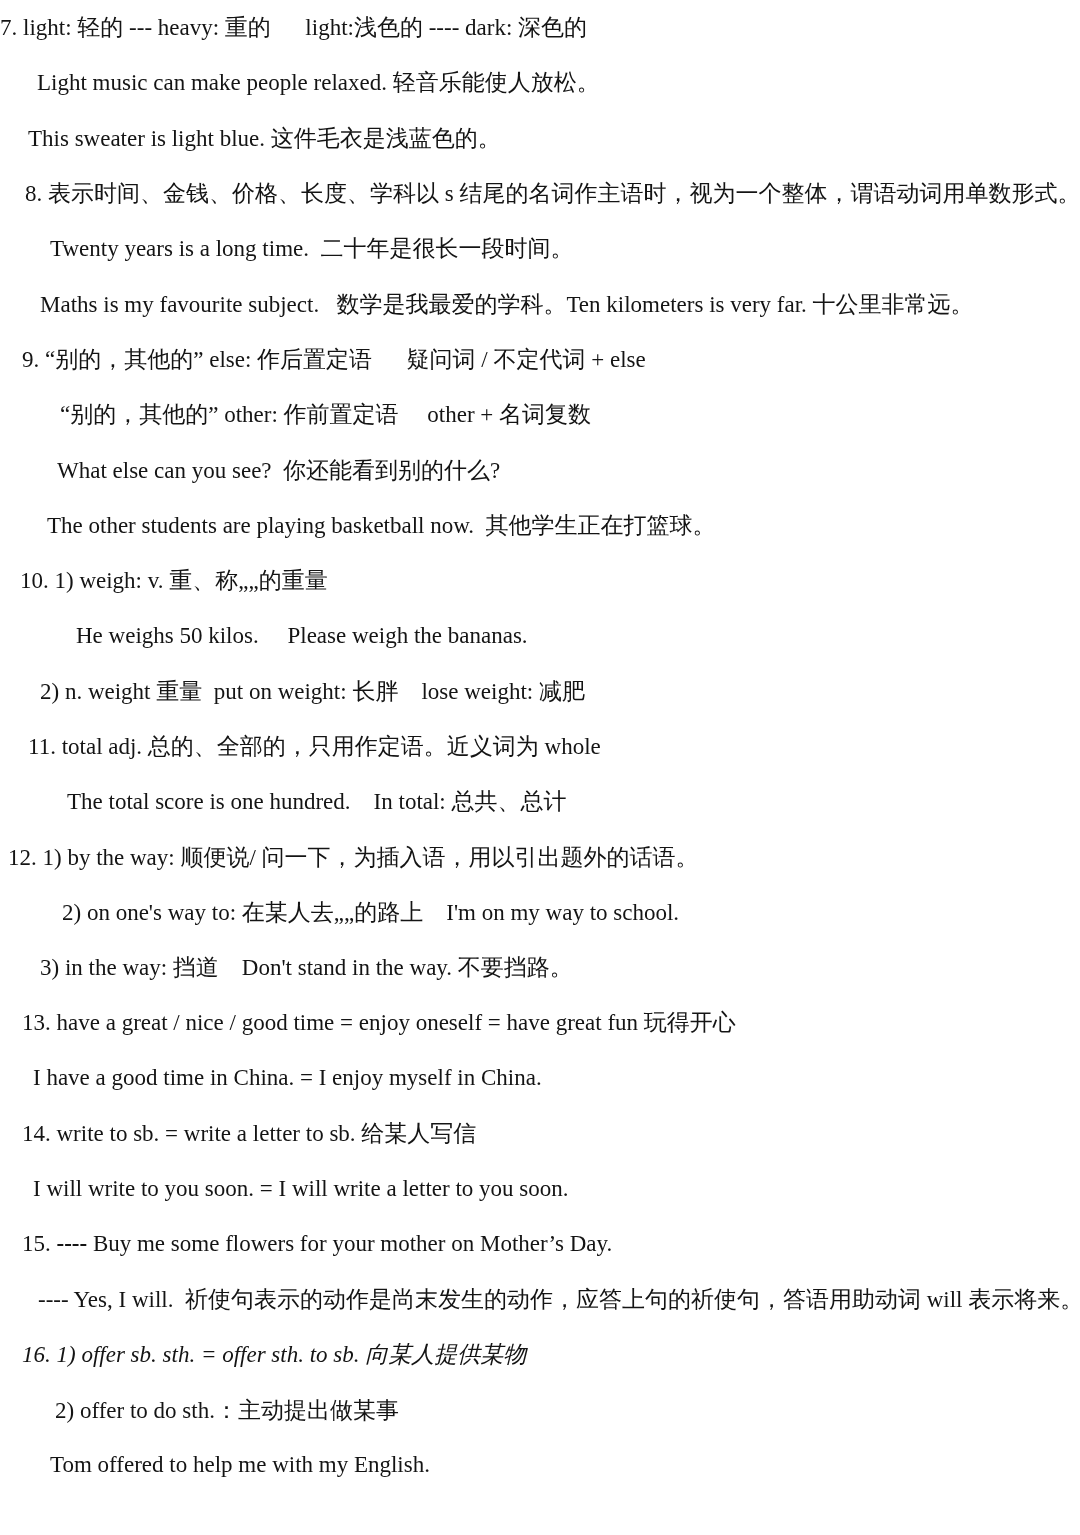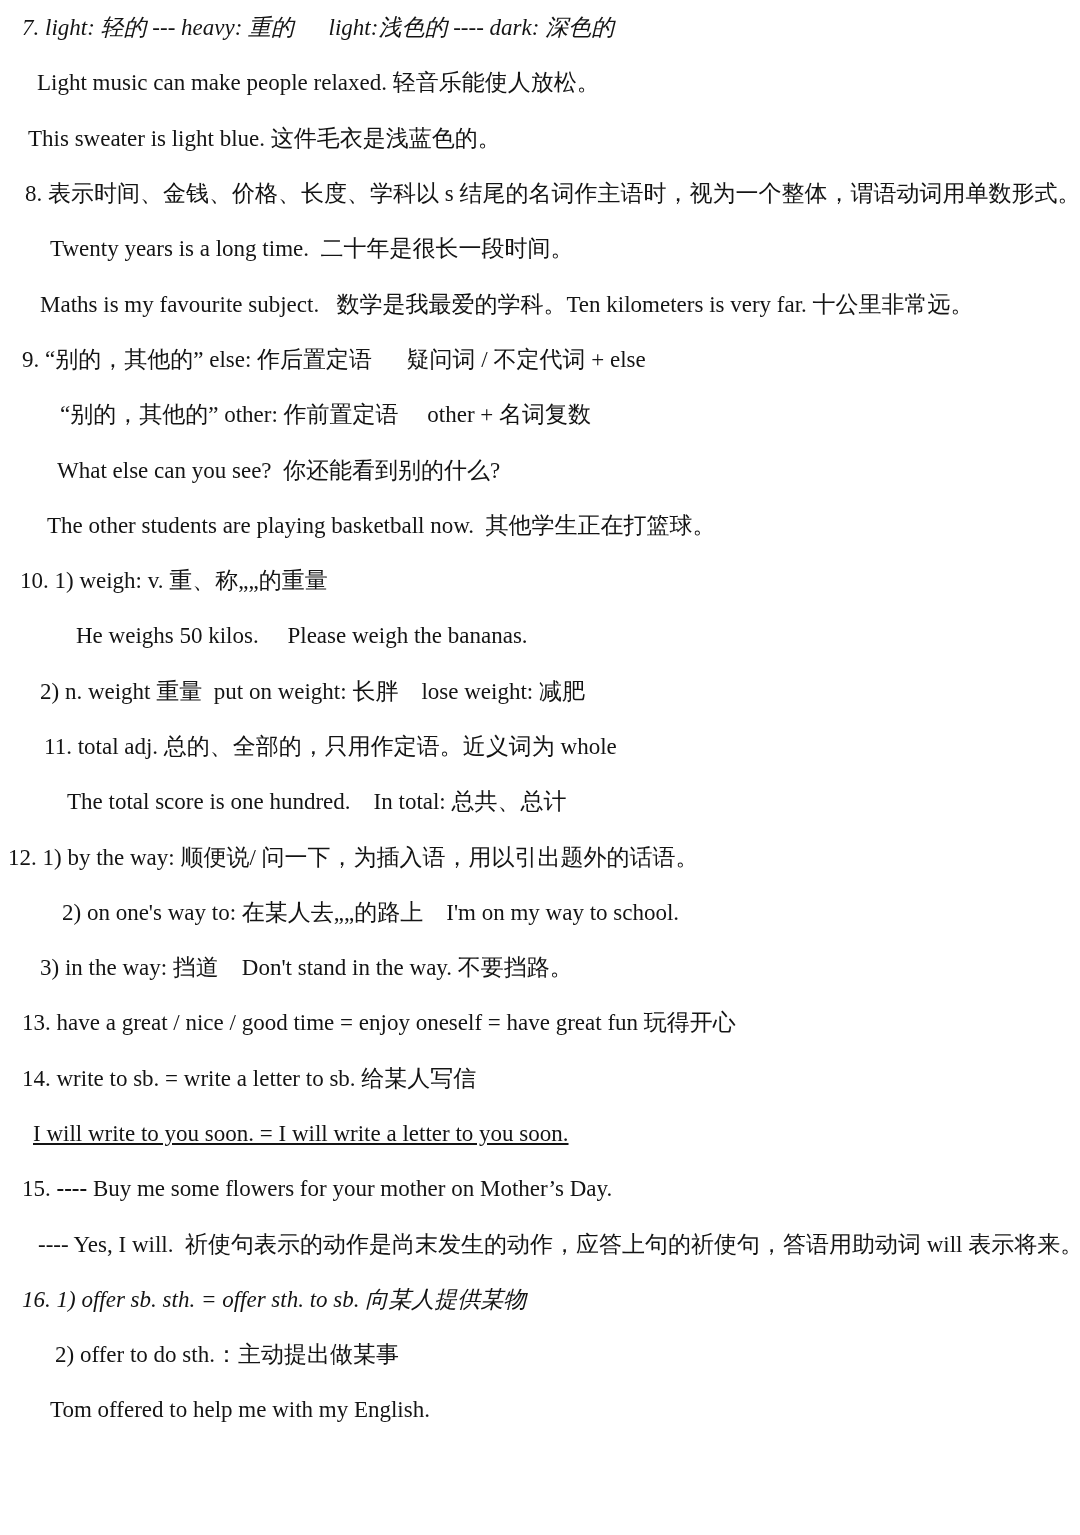--- a/index.html
+++ b/index.html
@@ -25,40 +25,41 @@
   }
   .line span.bold {
     font-weight: bold;
   }
 </style>
 </head>
 <body>
 
 <div class="page">
   <div id="lines-container">
-      <div class="line" style="padding-left: 22px; font-style: italic;"><span>7. light: 轻的 --- heavy: 重的      light:浅色的 ---- dark: 深色的</span></div>
+      <div class="line" style=""><span>7. light: 轻的 --- heavy: 重的      light:浅色的 ---- dark: 深色的</span></div>
       <div class="line" style="padding-left: 37px;"><span>Light music can make people relaxed. 轻音乐能使人放松。</span></div>
       <div class="line" style="padding-left: 28px;"><span>This sweater is light blue. 这件毛衣是浅蓝色的。</span></div>
       <div class="line" style="padding-left: 25px;"><span>8. 表示时间、金钱、价格、长度、学科以 s 结尾的名词作主语时，视为一个整体，谓语动词用单数形式。</span></div>
       <div class="line" style="padding-left: 50px;"><span>Twenty years is a long time.  二十年是很长一段时间。</span></div>
       <div class="line" style="padding-left: 40px;"><span>Maths is my favourite subject.   数学是我最爱的学科。Ten kilometers is very far. 十公里非常远。</span></div>
       <div class="line" style="padding-left: 22px;"><span>9. “别的，其他的” else: 作后置定语      疑问词 / 不定代词 + else</span></div>
       <div class="line" style="padding-left: 60px;"><span>“别的，其他的” other: 作前置定语     other + 名词复数</span></div>
       <div class="line" style="padding-left: 57px;"><span>What else can you see?  你还能看到别的什么?</span></div>
       <div class="line" style="padding-left: 47px;"><span>The other students are playing basketball now.  其他学生正在打篮球。</span></div>
       <div class="line" style="padding-left: 20px;"><span>10. 1) weigh: v. 重、称„„的重量</span></div>
       <div class="line" style="padding-left: 76px;"><span>He weighs 50 kilos.     Please weigh the bananas.</span></div>
       <div class="line" style="padding-left: 40px;"><span>2) n. weight 重量  put on weight: 长胖    lose weight: 减肥</span></div>
-      <div class="line" style="padding-left: 44px; text-align: center;"><span>11. total adj. 总的、全部的，只用作定语。近义词为 whole</span></div>
+      <div class="line" style="padding-left: 28px; text-align: center;"><span>11. total adj. 总的、全部的，只用作定语。近义词为 whole</span></div>
       <div class="line" style="padding-left: 67px;"><span>The total score is one hundred.    In total: 总共、总计</span></div>
       <div class="line" style="padding-left: 8px;"><span>12. 1) by the way: 顺便说/ 问一下，为插入语，用以引出题外的话语。</span></div>
       <div class="line" style="padding-left: 62px;"><span>2) on one's way to: 在某人去„„的路上    I'm on my way to school.</span></div>
       <div class="line" style="padding-left: 40px;"><span>3) in the way: 挡道    Don't stand in the way. 不要挡路。</span></div>
       <div class="line" style="padding-left: 22px;"><span>13. have a great / nice / good time = enjoy oneself = have great fun 玩得开心</span></div>
+      <div class="line" style="padding-left: 33px;"><span>I have a good time in China. = I enjoy myself in China.</span></div>
       <div class="line" style="padding-left: 22px;"><span>14. write to sb. = write a letter to sb. 给某人写信</span></div>
-      <div class="line" style="padding-left: 33px; text-decoration: underline;"><span>I will write to you soon. = I will write a letter to you soon.</span></div>
+      <div class="line" style="padding-left: 33px;"><span>I will write to you soon. = I will write a letter to you soon.</span></div>
       <div class="line" style="padding-left: 22px;"><span>15. </span><span class="bold">----</span><span> Buy me some flowers for your mother on Mother’s Day.</span></div>
       <div class="line" style="padding-left: 38px;"><span>---- Yes, I will.  祈使句表示的动作是尚末发生的动作，应答上句的祈使句，答语用助动词 will 表示将来。</span></div>
       <div class="line" style="padding-left: 22px; font-style: italic;"><span>16. 1) offer sb. sth. = offer sth. to sb. 向某人提供某物</span></div>
       <div class="line" style="padding-left: 55px;"><span>2) offer to do sth.：主动提出做某事</span></div>
       <div class="line" style="padding-left: 50px;"><span>Tom offered to help me with my English.</span></div>
     </div>
 </div>
 
 </body></html>

